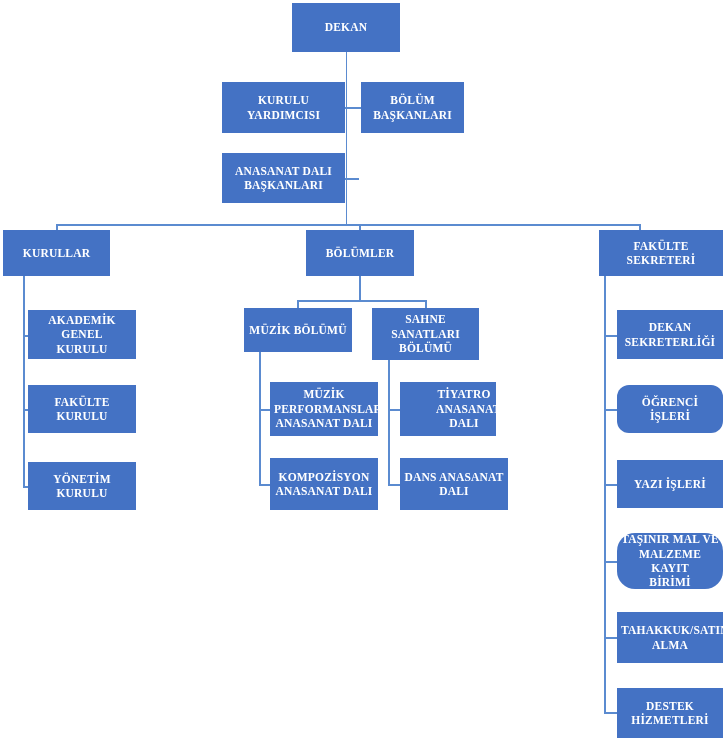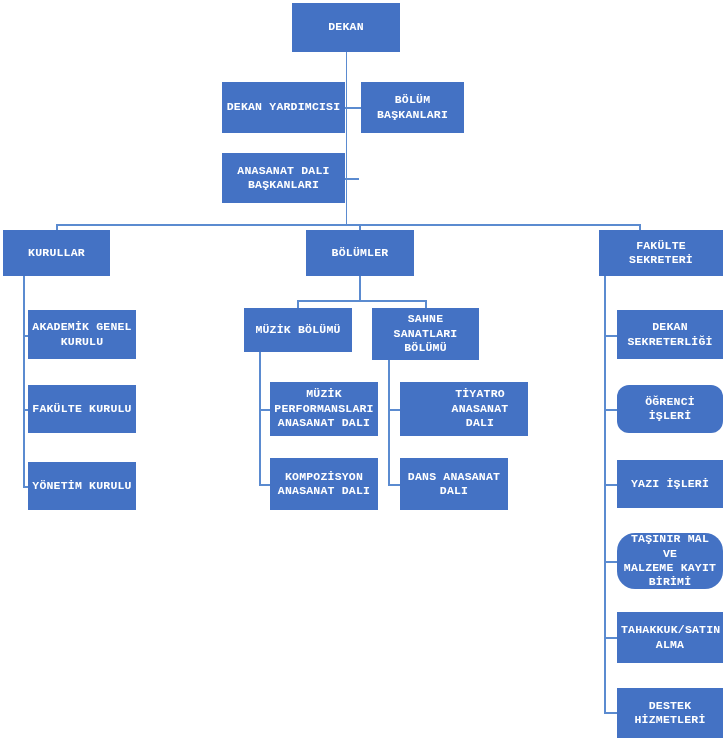--- a/index.html
+++ b/index.html
@@ -5,21 +5,21 @@
   html, body {
     margin: 0;
     padding: 0;
     background: #ffffff;
   }
   #chart-root {
     position: relative;
     width: 727px;
     height: 748px;
     background: #ffffff;
-    font-family: Liberation Mono, monospace;
+    font-family: Liberation Serif, serif;
     overflow: hidden;
   }
   .node {
     position: absolute;
     background: #4472C4;
     color: #ffffff;
     display: flex;
     align-items: center;
     justify-content: center;
     text-align: center;
@@ -85,21 +85,21 @@
   <div class="conn h" style="left:604px; top:484px; width:14px;"></div>
   <div class="conn h" style="left:604px; top:561px; width:14px;"></div>
   <div class="conn h" style="left:604px; top:637px; width:14px;"></div>
   <div class="conn h" style="left:604px; top:712px; width:14px;"></div>
 
   <div class="node" style="left:292px; top:3px; width:108px; height:49px;">
     <span>DEKAN</span>
   </div>
 
   <div class="node" style="left:222px; top:82px; width:123px; height:51px;">
-    <span>DEKAN YARDIMCISI</span>
+    <span>KURULU YARDIMCISI</span>
   </div>
 
   <div class="node" style="left:361px; top:82px; width:103px; height:51px;">
     <span>BÖLÜM<br>BAŞKANLARI</span>
   </div>
 
   <div class="node" style="left:222px; top:153px; width:123px; height:50px;">
     <span>ANASANAT DALI<br>BAŞKANLARI</span>
   </div>
 
@@ -136,21 +136,21 @@
   </div>
 
   <div class="node" style="left:270px; top:382px; width:108px; height:54px;">
     <span>MÜZİK<br>PERFORMANSLARI<br>ANASANAT DALI</span>
   </div>
 
   <div class="node" style="left:270px; top:458px; width:108px; height:52px;">
     <span>KOMPOZİSYON<br>ANASANAT DALI</span>
   </div>
 
-  <div class="node" style="left:400px; top:382px; width:128px; height:54px;padding-left:36px;">
+  <div class="node" style="left:400px; top:382px; width:96px; height:54px;padding-left:36px;">
     <span>TİYATRO<br>ANASANAT DALI</span>
   </div>
 
   <div class="node" style="left:400px; top:458px; width:108px; height:52px;">
     <span>DANS ANASANAT<br>DALI</span>
   </div>
 
   <div class="node" style="left:617px; top:310px; width:106px; height:49px;">
     <span>DEKAN<br>SEKRETERLİĞİ</span>
   </div>

